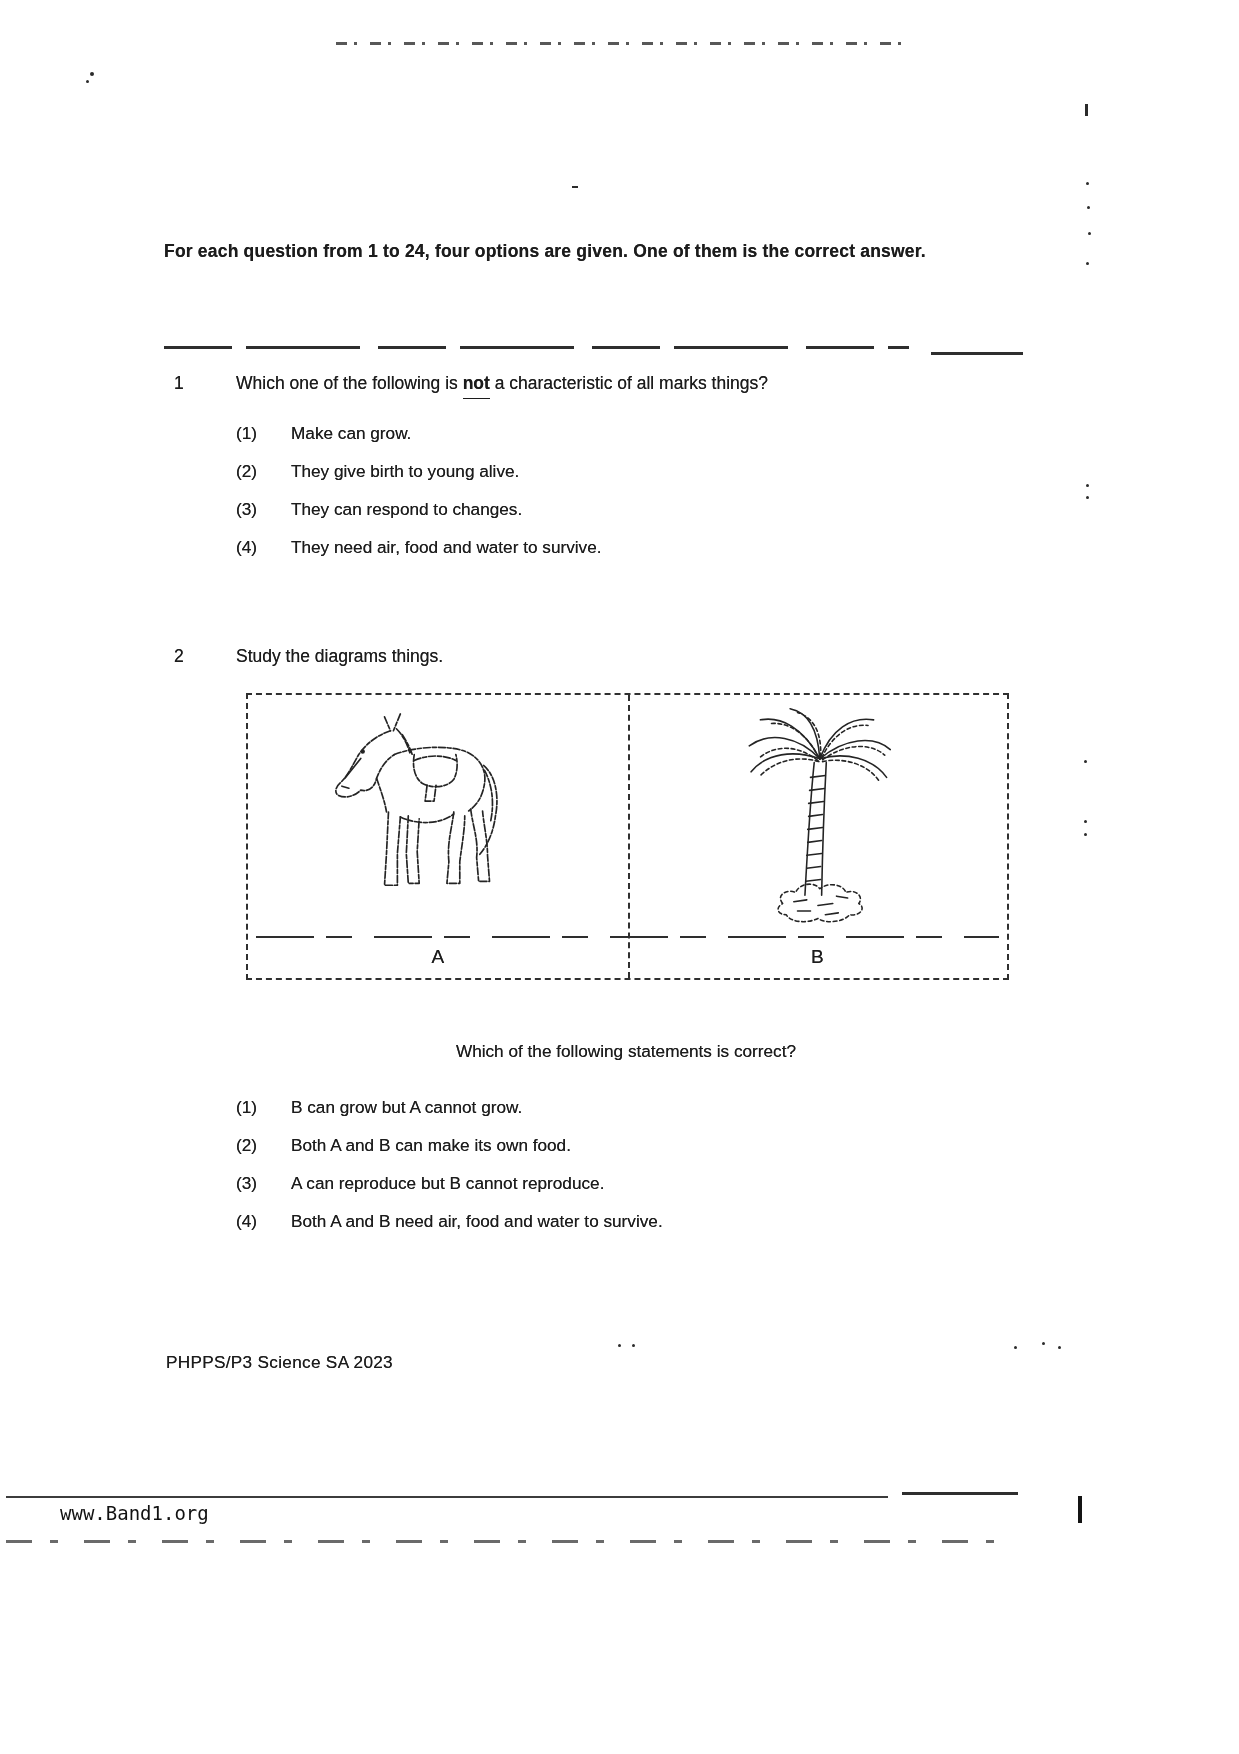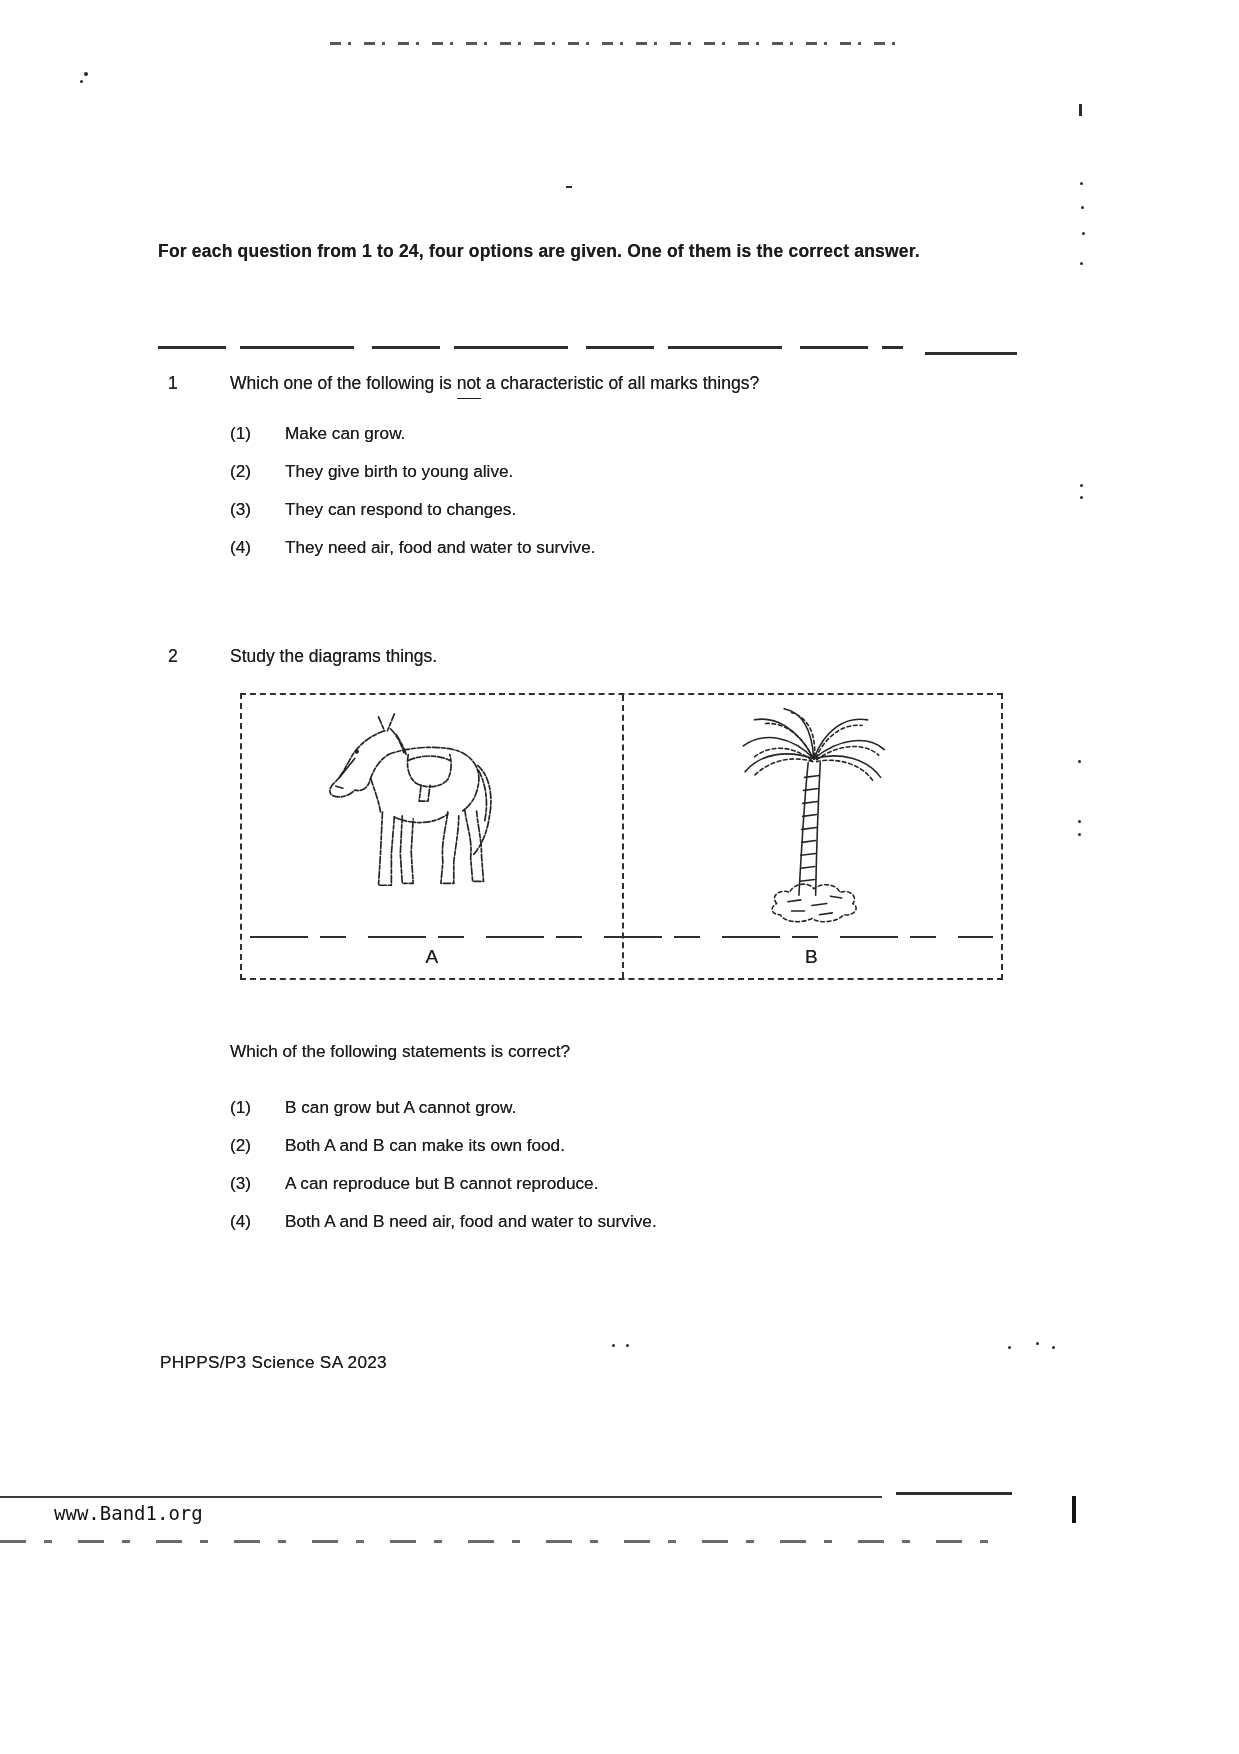--- a/index.html
+++ b/index.html
@@ -4,21 +4,21 @@
 <style>
   html,body{margin:0;padding:0;}
   body{
     width:1239px;height:1754px;
     background:#ffffff;
     font-family:"Liberation Sans",sans-serif;
     color:#1c1c1c;
     position:relative;
     overflow:hidden;
   }
-  .page{position:absolute;inset:0;}
+  .page{position:absolute;inset:0;margin-left:6px;}
   .abs{position:absolute;}
   .ink{color:#1c1c1c;text-shadow:0 0 .6px rgba(10,10,10,.75);}
 
   
   .dash-top{
     left:330px;top:42px;width:575px;height:3px;
     background:repeating-linear-gradient(90deg,#3a3a3a 0 11px,transparent 11px 18px,#3a3a3a 18px 21px,transparent 21px 34px);
     opacity:.85;
   }
   .speck{background:#2b2b2b;border-radius:50%;}
@@ -34,28 +34,28 @@
   .rule-a{
     left:158px;top:346px;width:745px;height:3px;
     background:repeating-linear-gradient(90deg,#2e2e2e 0 68px,transparent 68px 82px,#2e2e2e 82px 196px,transparent 196px 214px);
   }
   .rule-b{left:925px;top:352px;width:92px;height:3px;background:#2e2e2e;}
 
   
   .q-head{display:flex;font-size:17.5px;line-height:23px;}
   .q-no{width:62px;flex:0 0 62px;}
   .q-text{flex:1;}
-  .u{border-bottom:1.8px solid #1c1c1c;padding-bottom:5px;}
+  .u{border-bottom:1.8px solid #1c1c1c;padding-bottom:5px;font-weight:bold;}
   .opts{margin-top:27px;}
   .opt-row{display:flex;font-size:17.2px;line-height:22px;margin-bottom:16px;}
   .opt-num{width:55px;flex:0 0 55px;}
   .opt-text{flex:1;}
   .q1{left:168px;top:372px;width:740px;}
   .q2-head{left:168px;top:645px;width:740px;}
-  .q2-sub{left:230px;top:1040px;width:560px;font-size:17.2px;line-height:22px;}
+  .q2-sub{left:230px;top:1040px;width:560px;font-size:17.2px;line-height:22px;text-align:right;}
   .q2-opts{left:230px;top:1096px;width:620px;}
 
   
   .fig-box{
     left:240px;top:693px;width:763px;height:287px;
     border:2px dashed #2f2f2f;
     box-sizing:border-box;
   }
   .fig-divider{
     position:absolute;left:50%;top:0;bottom:0;width:0;

